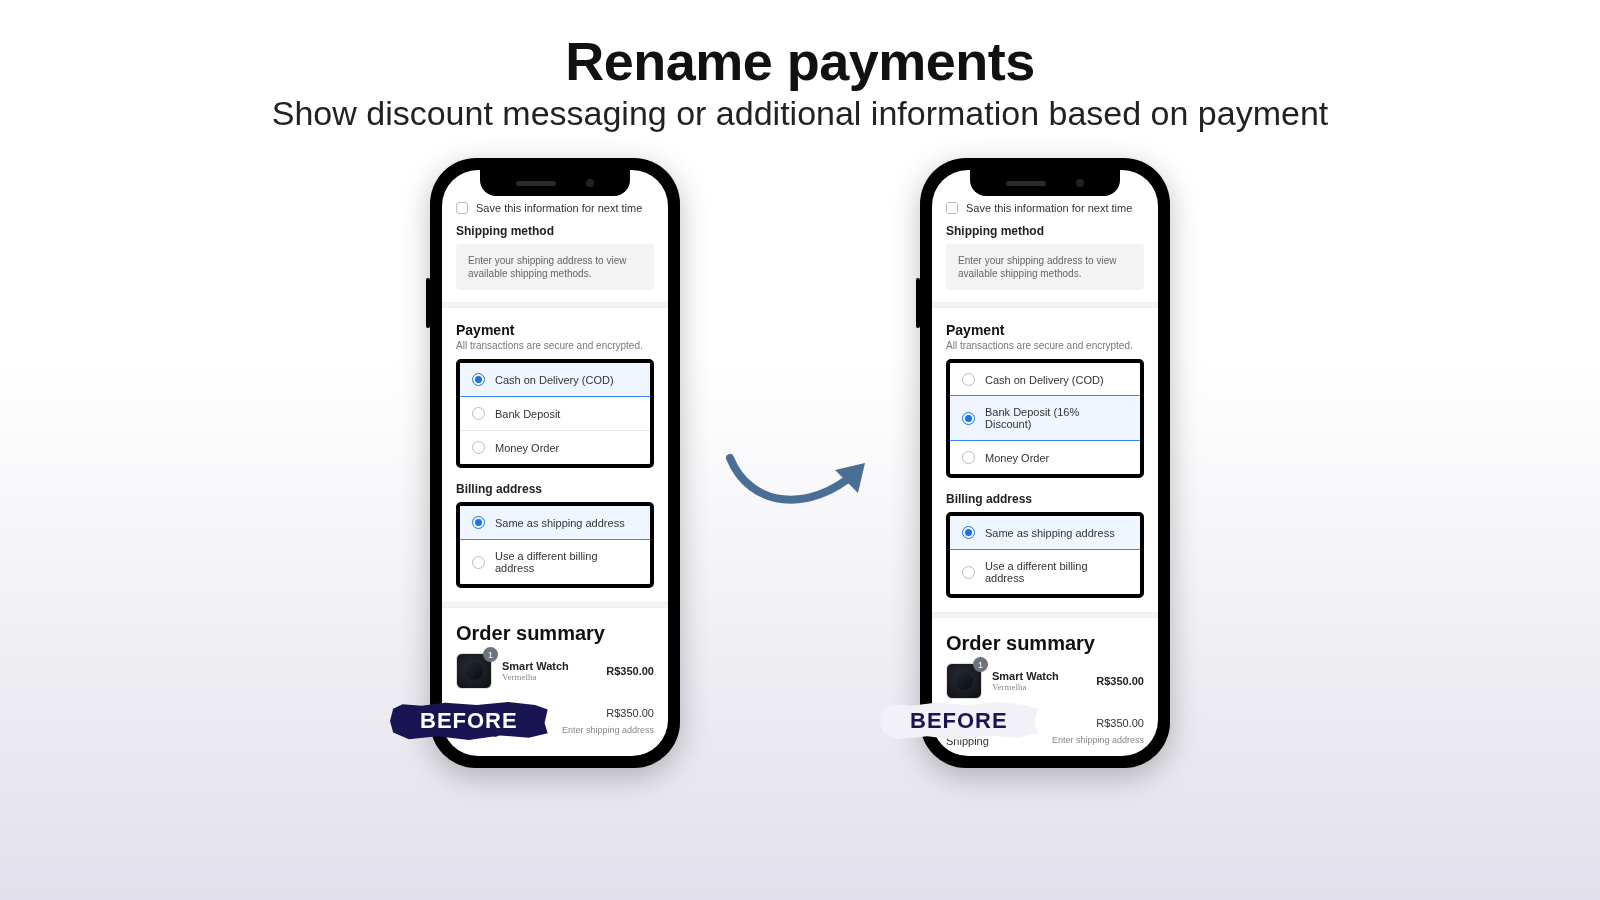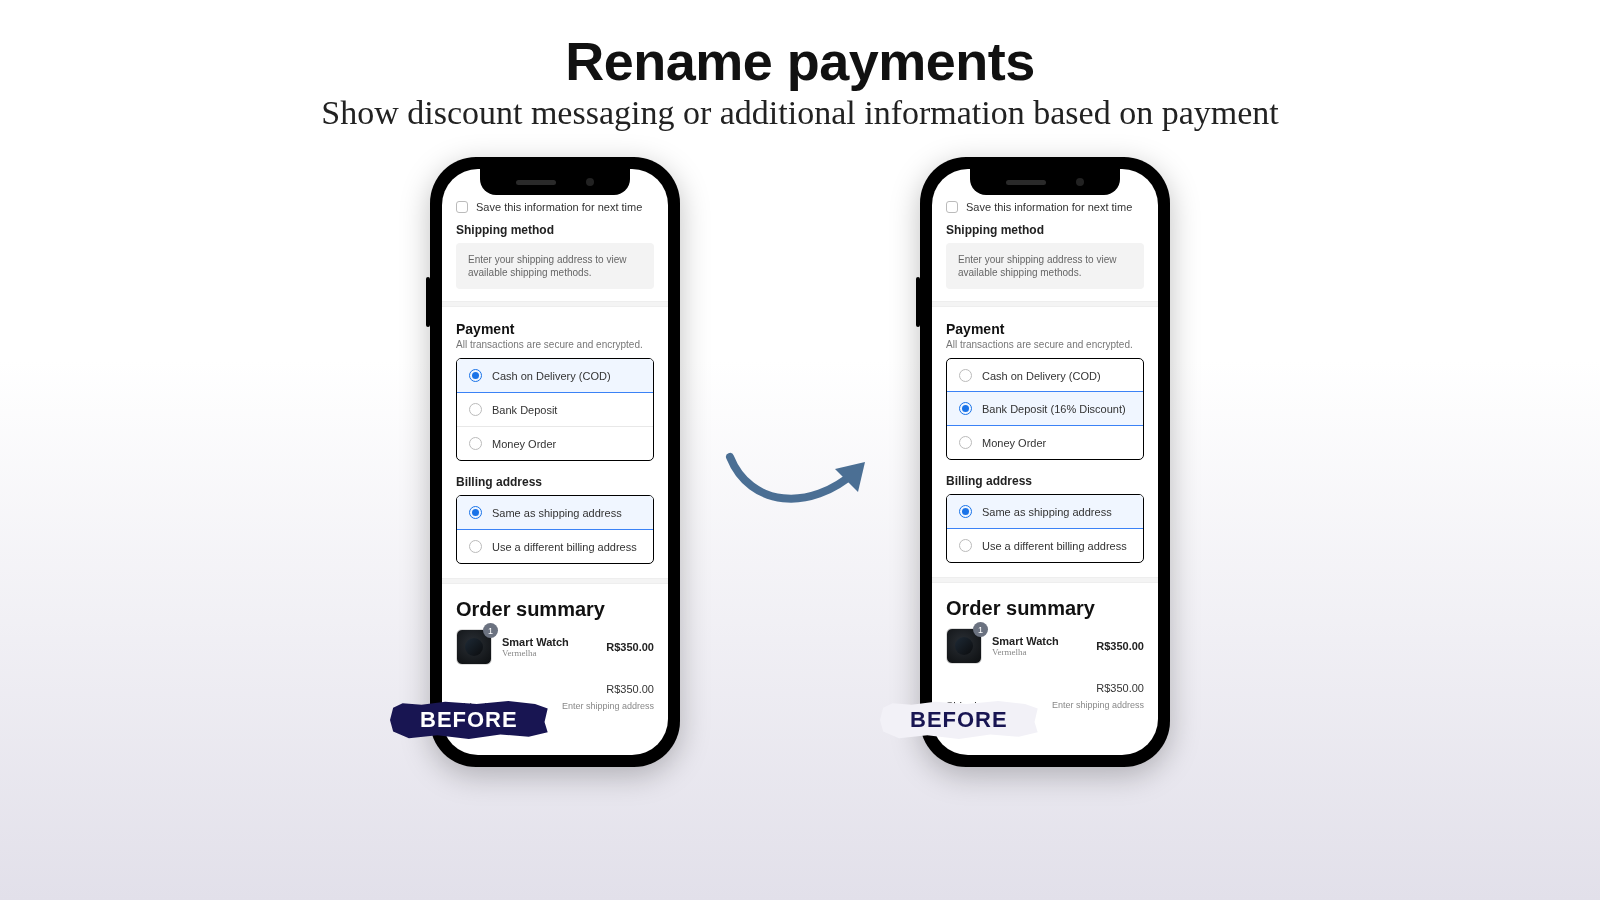--- a/index.html
+++ b/index.html
@@ -19,21 +19,20 @@
     font-size: 54px;
     font-weight: 800;
     color: #111;
     letter-spacing: -0.5px;
   }
   .heading h2 {
     font-size: 34px;
     font-weight: 400;
     color: #222;
     margin-top: 2px;
-    font-family: Liberation Serif, serif;
   }
   .stage {
     display: flex;
     justify-content: center;
     align-items: flex-start;
     gap: 240px;
     margin-top: 25px;
     position: relative;
   }
   
@@ -86,21 +85,21 @@
     font-size: 11px;
     color: #333;
   }
   .save-row { display:flex; align-items:center; gap:8px; margin-top: 18px; margin-bottom: 10px;}
   .chk { width:12px; height:12px; border:1px solid #bbb; border-radius:3px; flex:none;}
   .sec-title { font-weight:600; font-size:12px; color:#222; margin-bottom:6px; }
   .gray-box { background:#f3f3f3; border-radius:4px; padding:10px 12px; font-size:10px; color:#666; line-height:1.3; margin-bottom:12px;}
   .divider { height:6px; background:#f4f4f4; margin: 0 -14px 14px -14px; border-top:1px solid #eee; border-bottom:1px solid #eee;}
   .payment-title { font-weight:700; font-size:14px; color:#111;}
   .payment-sub { font-size:10px; color:#777; margin-top:2px; margin-bottom:8px;}
-  .opt-group { border:1px solid #000000; border-radius:5px; overflow:hidden; margin-bottom:14px;}
+  .opt-group { border:4px solid #000000; border-radius:5px; overflow:hidden; margin-bottom:14px;}
   .opt { display:flex; align-items:center; gap:10px; padding:10px 12px; font-size:11px; color:#333; border-top:1px solid #e8e8e8;}
   .opt:first-child { border-top:none;}
   .opt.selected { background:#f0f6ff; border:1px solid #3b82f6; margin:-1px; position:relative; z-index:1;}
   .radio { width:13px; height:13px; border:1px solid #bbb; border-radius:50%; flex:none; position:relative;}
   .opt.selected .radio { border-color:#1a73e8;}
   .opt.selected .radio::after { content:""; position:absolute; inset:2px; background:#1a73e8; border-radius:50%;}
   .billing-title { font-weight:600; font-size:12px; color:#222; margin-bottom:6px;}
   .order-title { font-weight:700; font-size:20px; color:#111; margin-bottom:8px;}
   .order-row { display:flex; align-items:center; gap:10px; margin-bottom:10px;}
   .thumb { width:36px; height:36px; background: radial-gradient(circle at 45% 40%, #2a2f35, #0c0e10); border:1px solid #ddd; border-radius:6px; position:relative; flex:none;}

